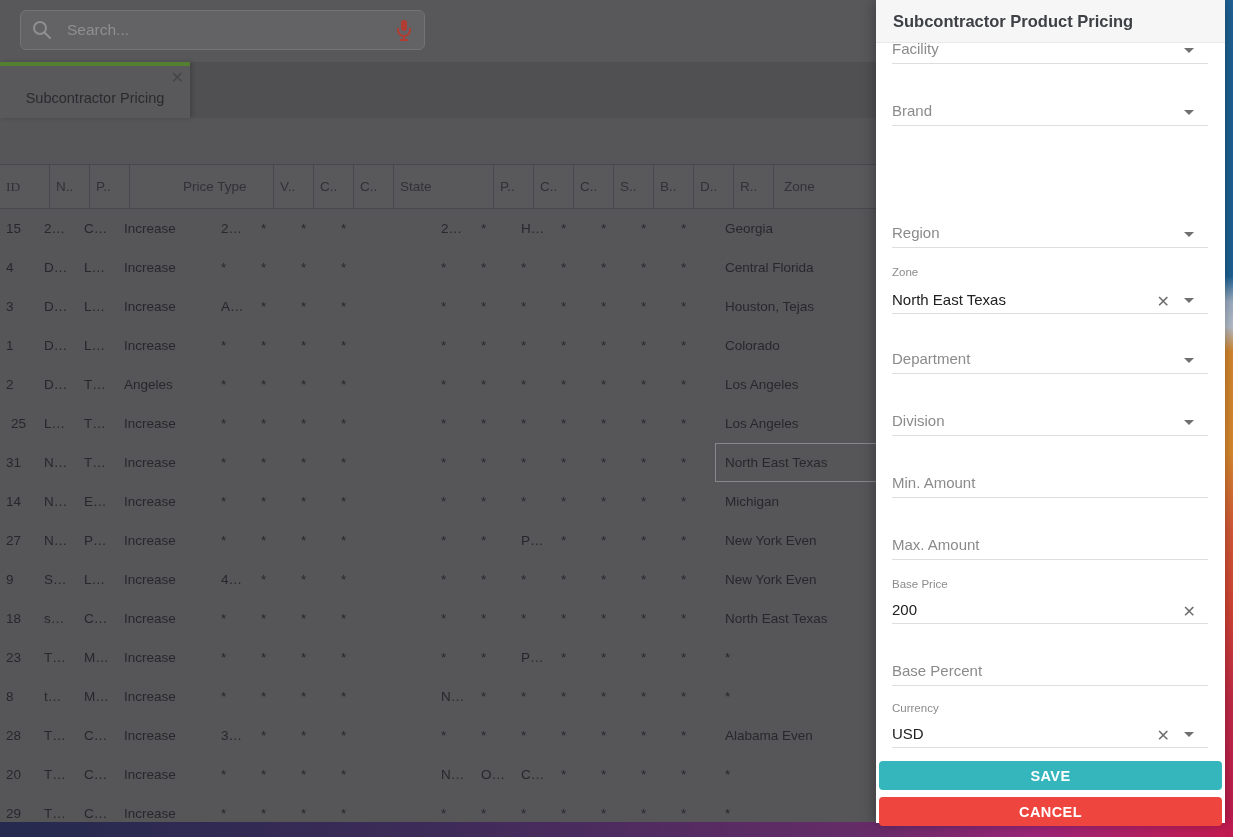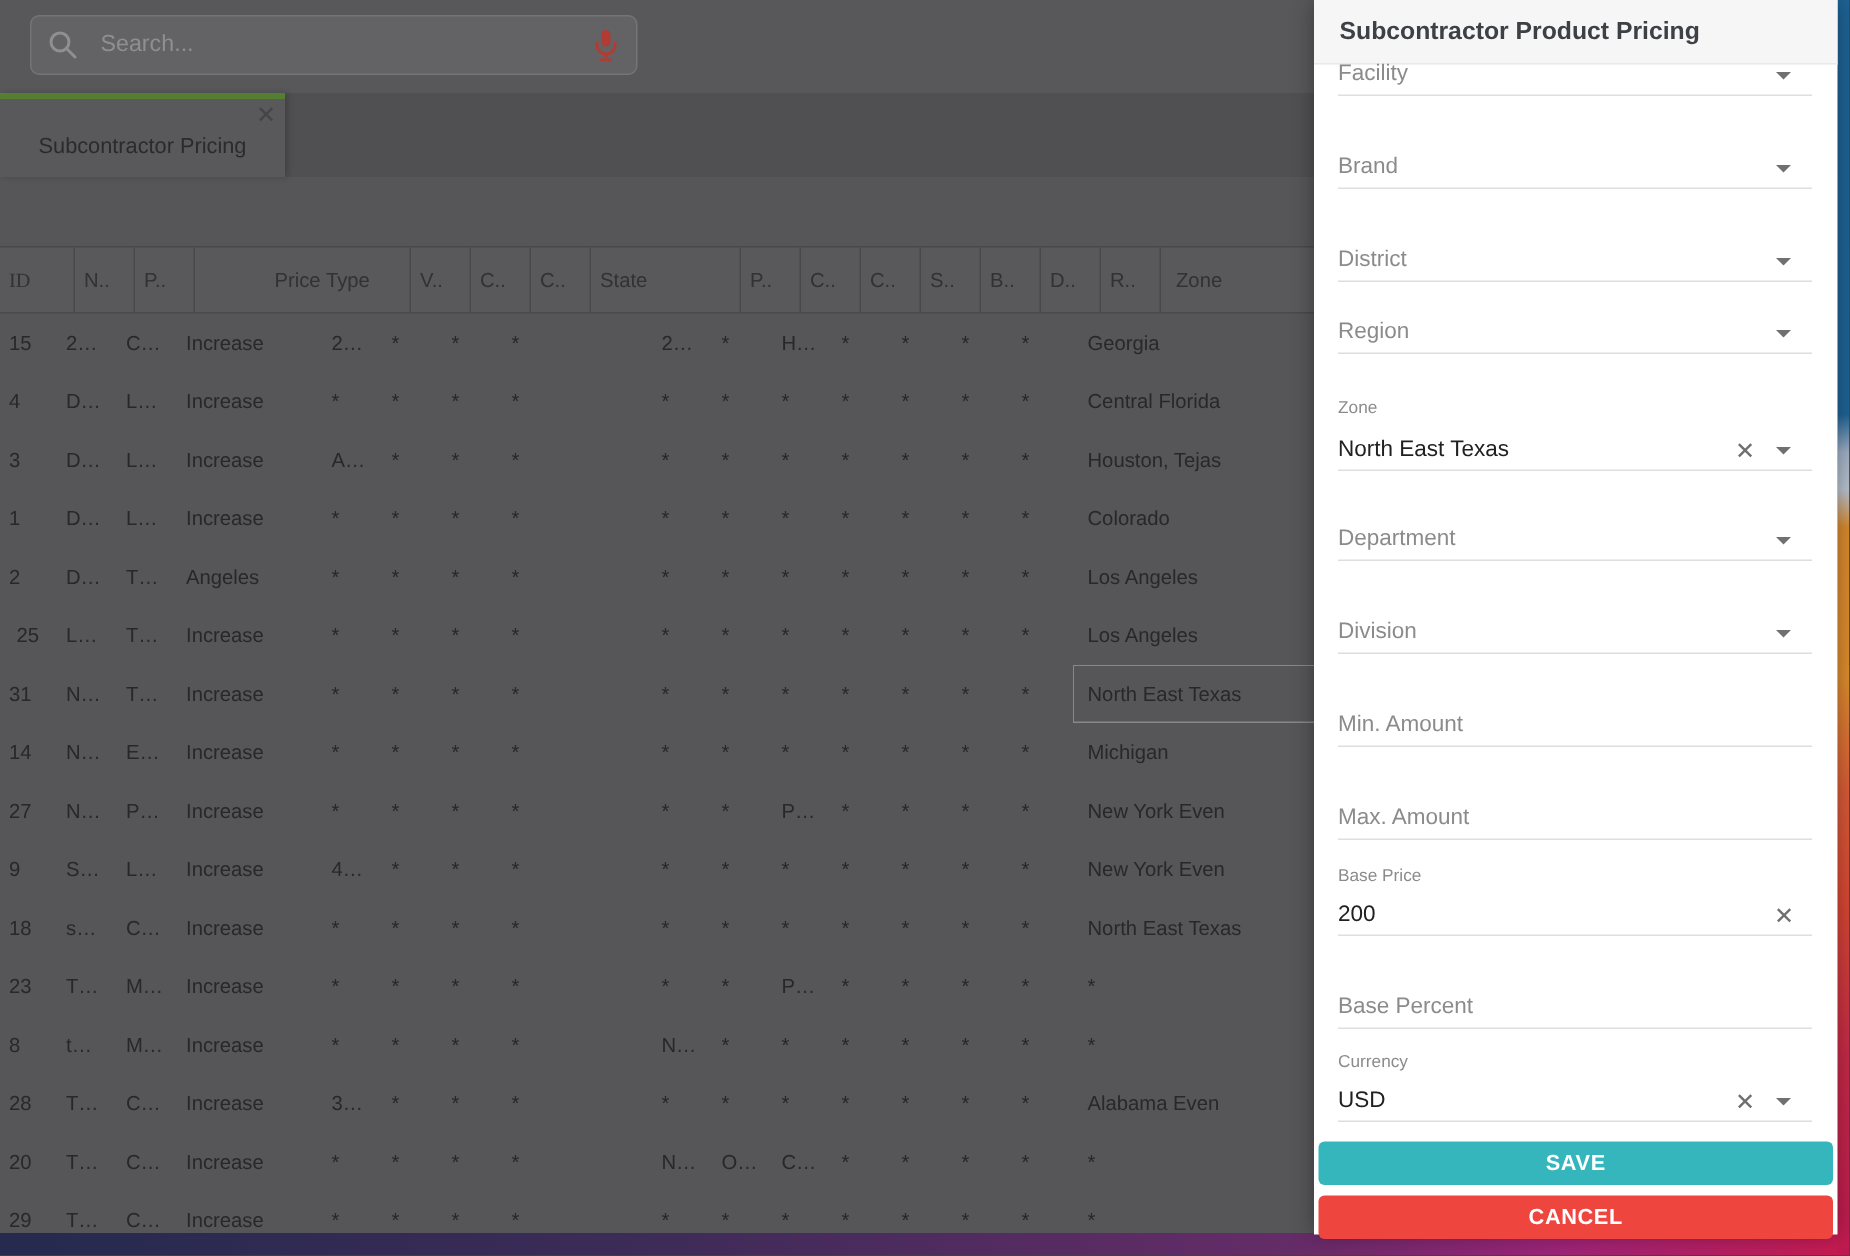--- a/index.html
+++ b/index.html
@@ -49,21 +49,21 @@
   #modal-title{font-size:16.5px;font-weight:600;color:#3d4045;}
   .field{position:absolute;left:16px;width:316px;height:28px;}
   .field::after{content:"";position:absolute;left:0;right:0;bottom:0;height:1px;background:#dedede;}
   .flabel{position:absolute;left:0;bottom:7px;font-size:15px;color:#8b8b8b;}
   .fsmall{position:absolute;left:0;top:0;font-size:11.5px;color:#8b8b8b;}
   .fvalue{position:absolute;left:0;bottom:6px;font-size:15px;color:#212121;}
   .clear{position:absolute;right:38px;bottom:4px;font-size:16px;color:#6f6f6f;cursor:pointer;line-height:1;}
   .clear.solo{right:12px;}
   .arrow{position:absolute;right:14px;bottom:11px;width:0;height:0;
          border-left:5px solid transparent;border-right:5px solid transparent;border-top:5px solid #707070;}
-  .f1{top:36px;} .f2{top:98px;} .f3{top:160px;} .f4{top:208px;}
+  .f1{top:36px;} .f2{top:98px;} .f3{top:160px;} .f4{top:220px;}
   .f5{top:266px;height:48px;} .f6{top:346px;} .f7{top:408px;}
   .f8{top:470px;} .f9{top:532px;} .f10{top:578px;height:46px;}
   .f11{top:658px;} .f12{top:702px;height:46px;}
   .btn{position:absolute;left:3px;width:343px;height:29px;border-radius:4px;color:#ffffff;
        font-weight:700;font-size:14.5px;letter-spacing:0.4px;display:flex;align-items:center;
        justify-content:center;cursor:pointer;}
   #save-btn{top:761px;background:#35b6bc;}
   #cancel-btn{top:797px;background:#ee463f;}
 </style>
 </head>
@@ -412,24 +412,20 @@
     </div>
 
     <div class="field f1">
       <span class="flabel">Facility</span>
       <span class="arrow"></span>
     </div>
     <div class="field f2">
       <span class="flabel">Brand</span>
       <span class="arrow"></span>
     </div>
-    <div class="field f3">
-      <span class="flabel">District</span>
-      <span class="arrow"></span>
-    </div>
     <div class="field f4">
       <span class="flabel">Region</span>
       <span class="arrow"></span>
     </div>
     <div class="field f5">
       <span class="fsmall">Zone</span>
       <span class="fvalue">North East Texas</span>
       <span class="clear">✕</span>
       <span class="arrow"></span>
     </div>

